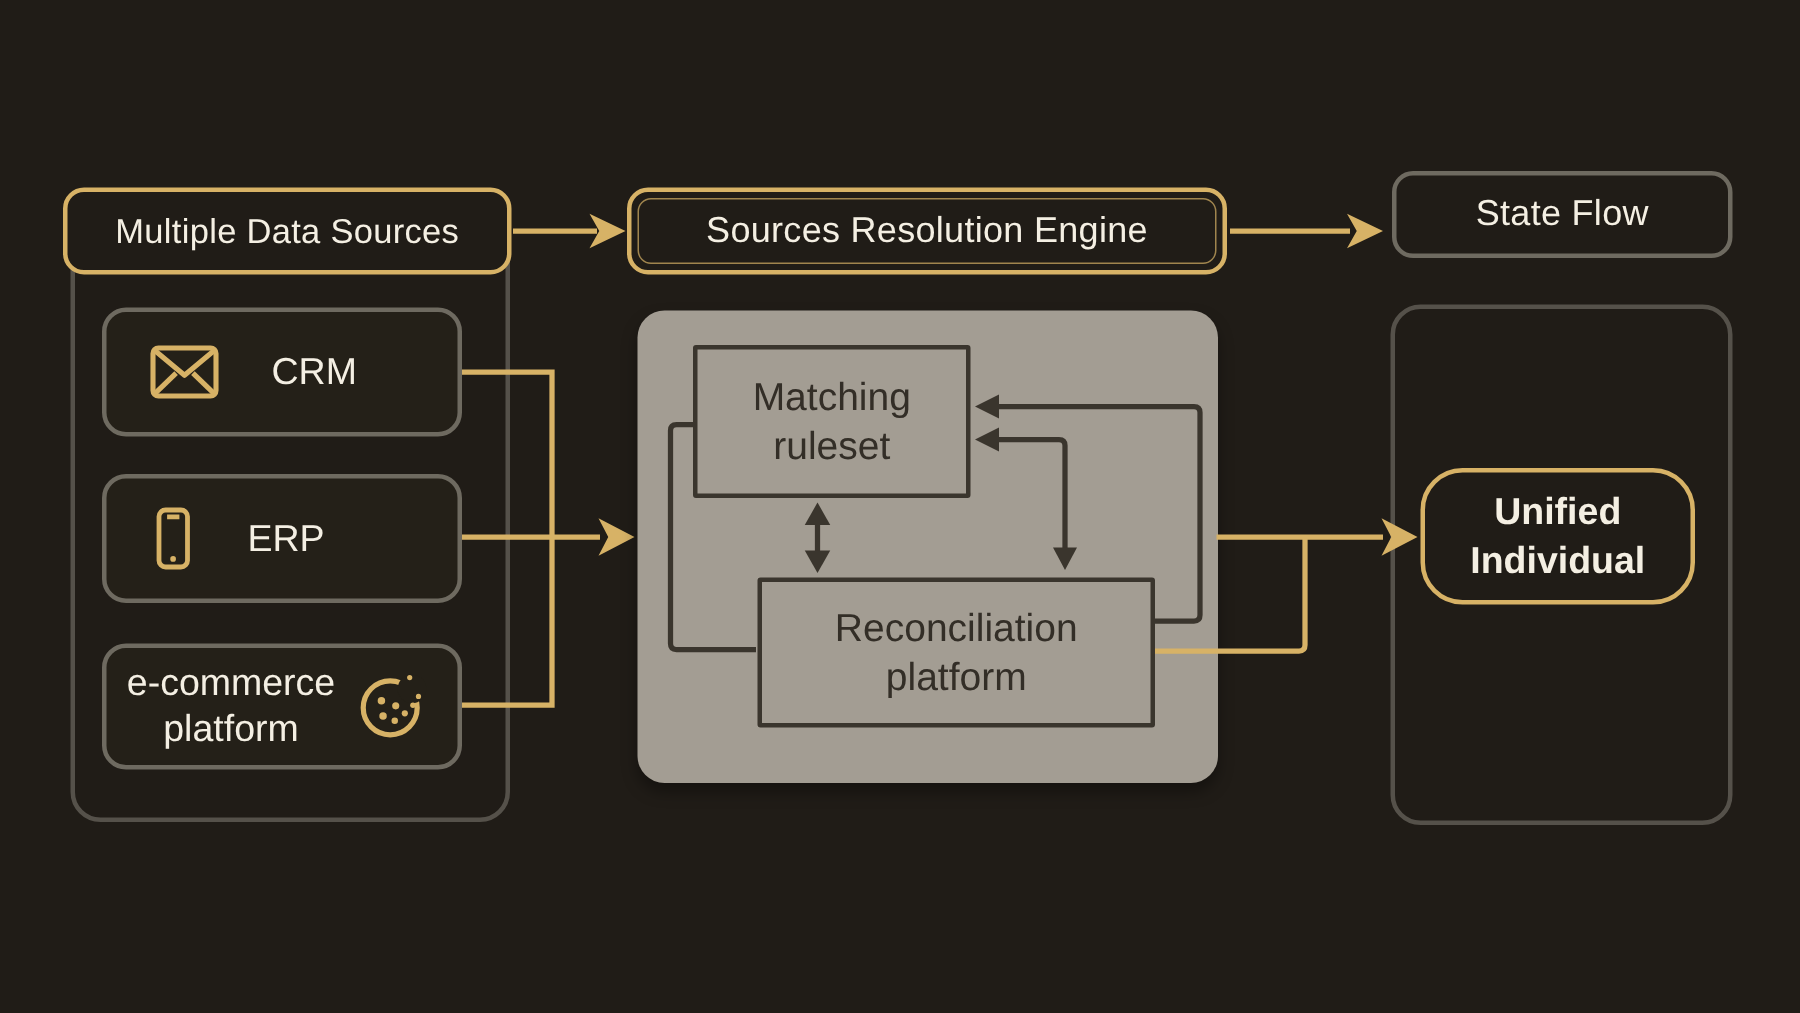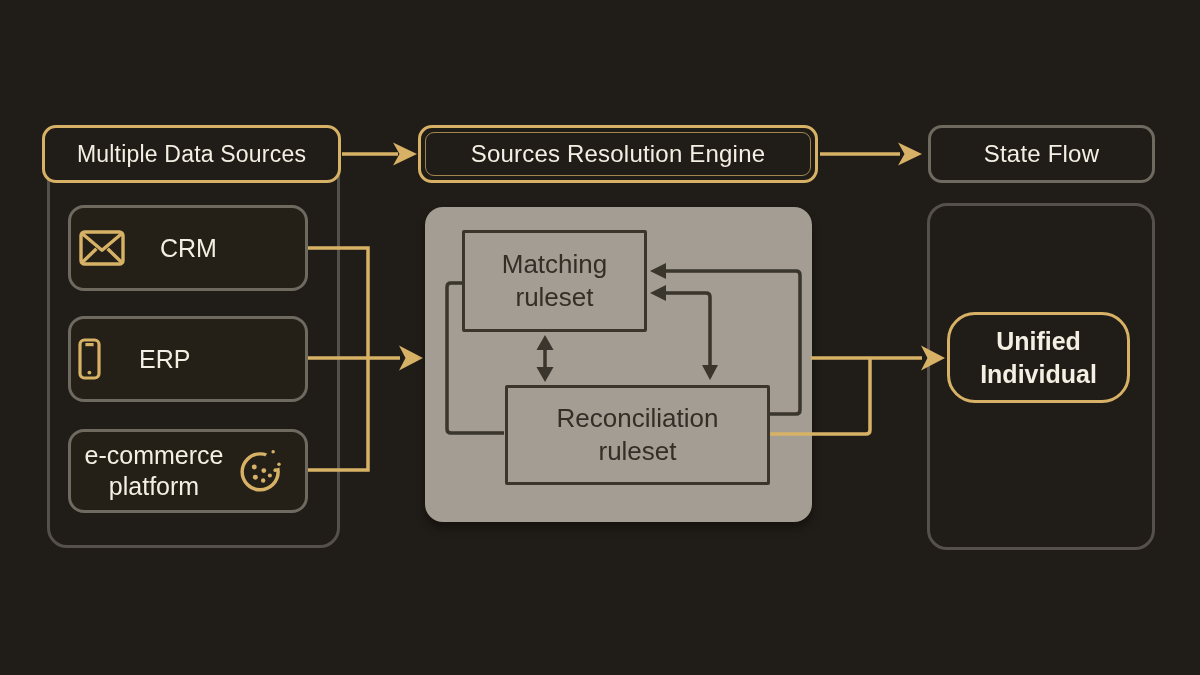--- a/index.html
+++ b/index.html
@@ -92,37 +92,37 @@
     <polygon class="head-gold" points="921,345.5 945,358 921,370.5 927.5,358"></polygon>
   </svg>
 
   <div class="abs title-box title-gold" style="left:42px;top:125px;width:299px;">
     <span>Multiple Data Sources</span>
   </div>
   <div class="abs title-box title-gold" style="left:418px;top:125px;width:400px;font-size:24px;">
     <div class="engine-inner"></div>
     <span>Sources Resolution Engine</span>
   </div>
-  <div class="abs title-box title-gray" style="left:928px;top:125px;width:227px;font-size:24px;">
+  <div class="abs title-box title-gray" style="left:928px;top:114px;width:227px;font-size:24px;">
     <span>State Flow</span>
   </div>
 
-  <div class="abs src-box" style="top:205px;padding-left:7px;">
+  <div class="abs src-box" style="top:205px;padding-left:28px;">
     <span class="icon">
       <svg width="48" height="38" viewBox="0 0 24 19" fill="none" stroke="currentColor" stroke-width="1.7" stroke-linejoin="round">
         <rect x="1.5" y="1.5" width="21" height="16" rx="1.8"></rect>
         <path d="M2.2,2.4 L12,10.6 L21.8,2.4"></path>
         <path d="M2.2,16.6 L9.2,9.9"></path>
         <path d="M21.8,16.6 L14.8,9.9"></path>
       </svg>
     </span>
     <span style="margin-left:34px;">CRM</span>
   </div>
 
-  <div class="abs src-box" style="top:316px;">
+  <div class="abs src-box" style="top:316px;padding-left:26px;">
     <span class="icon">
       <svg width="36" height="44" viewBox="0 0 18 22" fill="none" stroke="currentColor" stroke-width="1.6" stroke-linejoin="round">
         <rect x="4.5" y="1.5" width="9.5" height="19" rx="2.2"></rect>
         <path d="M7.2,3.8 H11.3"></path>
         <circle cx="9.2" cy="17.8" r="0.95" fill="currentColor" stroke="none"></circle>
       </svg>
     </span>
     <span style="margin-left:32px;">ERP</span>
   </div>
 
@@ -141,20 +141,20 @@
         <circle cx="20.3" cy="8.9" r="0.8" fill="currentColor"></circle>
         <circle cx="17.6" cy="3.1" r="0.8" fill="currentColor"></circle>
       </svg>
     </span>
   </div>
 
   <div class="abs rule-box" style="left:462px;top:230px;width:185px;height:102px;">
     <span class="label-wrap" style="width:130px;">Matching ruleset</span>
   </div>
   <div class="abs rule-box" style="left:505px;top:385px;width:265px;height:100px;">
-    <span class="label-wrap" style="width:200px;">Reconciliation ruleset</span>
+    <span class="label-wrap" style="width:200px;">Reconciliation platform</span>
   </div>
 
   <div class="abs unified-box">
     <span class="label-wrap" style="width:130px;">Unified Individual</span>
   </div>
 
 </div>
 
 </body></html>

